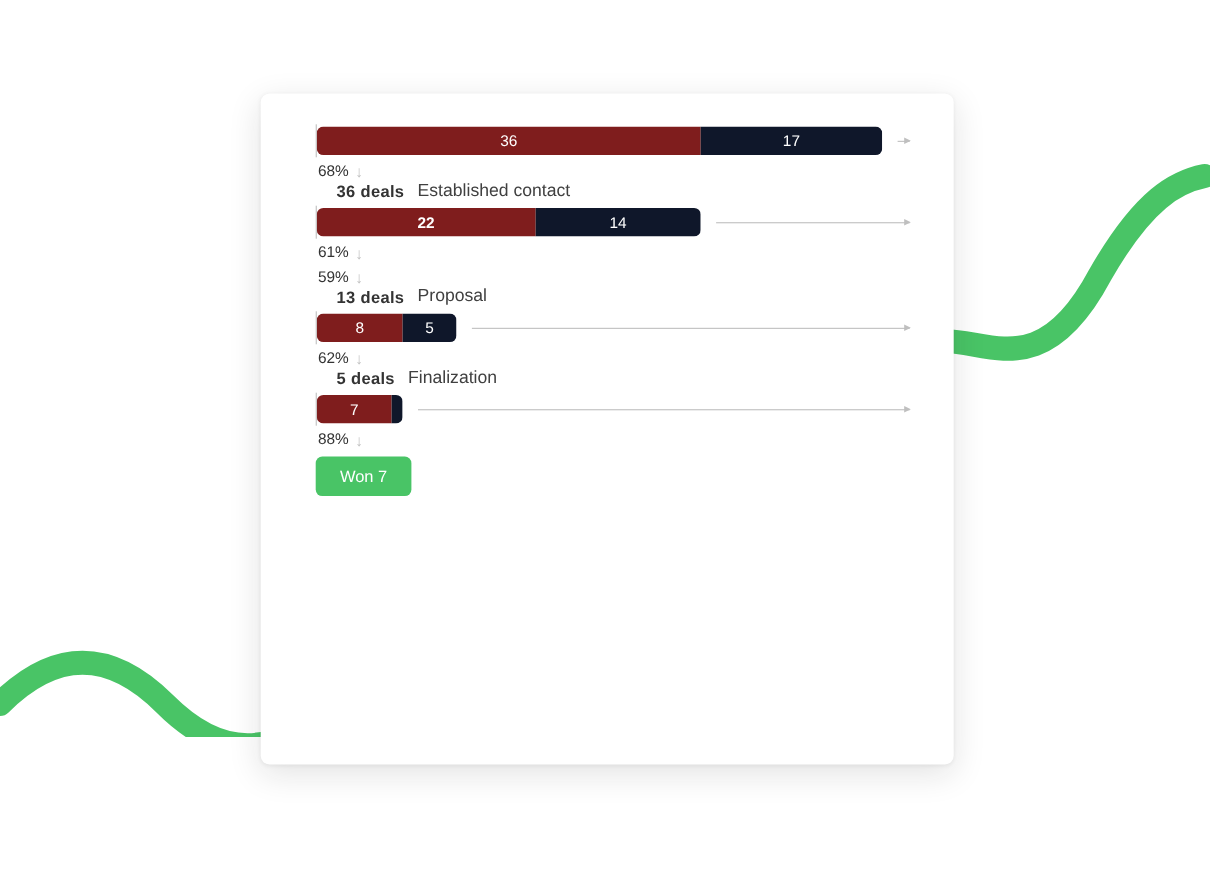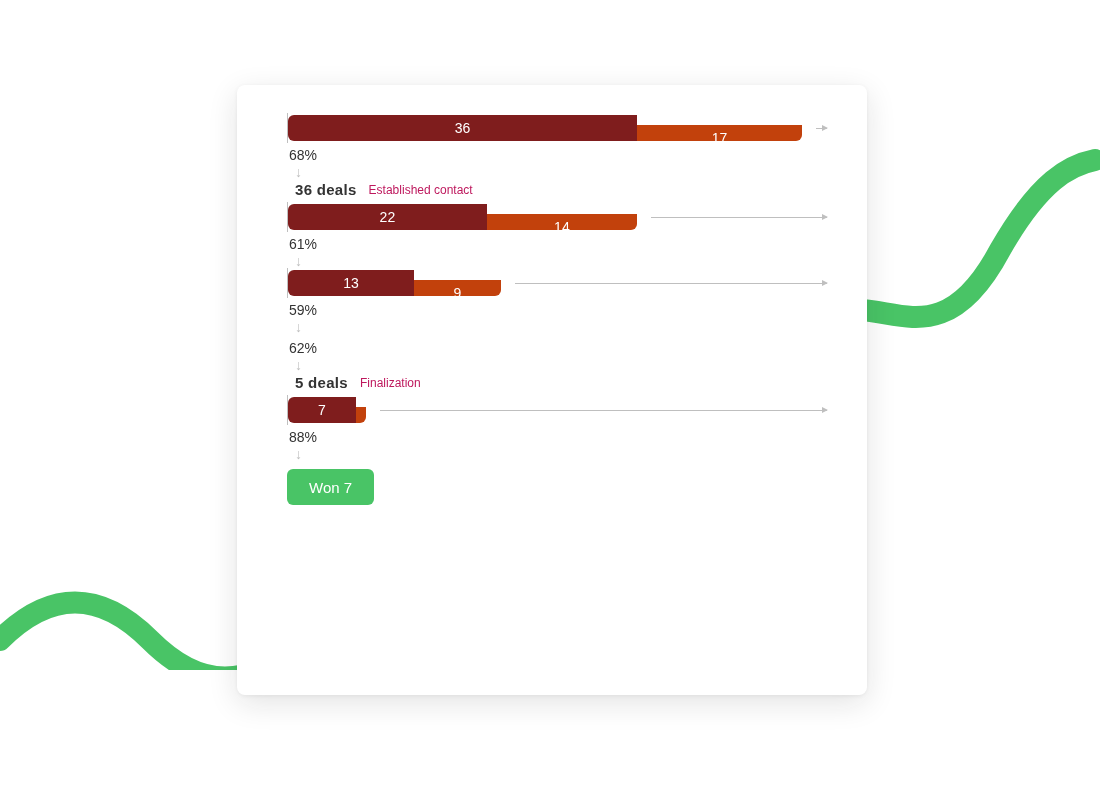--- a/index.html
+++ b/index.html
@@ -37,34 +37,34 @@
     position: relative;
   }
 
   .stage {
     position: relative;
     margin-bottom: 4px;
   }
 
   .stage-header {
     display: flex;
-    align-items: center;
+    align-items: flex-end;
     margin-bottom: 6px;
-    margin-left: 8px;
+    margin-left: 19px;
   }
   .stage-deals {
     font-weight: 700;
     color: #333;
     font-size: 15px;
     letter-spacing: 0.3px;
     margin-right: 12px;
   }
   .stage-name {
-    color: #be185d;
-    font-size: 12px;
+    color: #404040;
+    font-size: 16px;
   }
 
   .bar-row {
     display: flex;
     align-items: center;
     height: 26px;
   }
   .bar-tick {
     width: 1px;
     height: 30px;
@@ -82,42 +82,42 @@
   .seg {
     height: 100%;
     display: flex;
     align-items: center;
     justify-content: center;
     color: #fff;
     font-size: 14px;
     font-weight: 500;
   }
   .seg.blue { background: #7f1d1d; }
-  .seg.red  { background: #c2410c; margin-top: 10px; }
+  .seg.red  { background: #0f172a; }
 
   .right-arrow {
     flex: 1;
     height: 1px;
     background: #bfbfbf;
     margin-left: 14px;
     position: relative;
   }
   .right-arrow::after {
     content: "";
     position: absolute;
     right: -1px;
     top: -3px;
     border-left: 6px solid #bfbfbf;
     border-top: 3.5px solid transparent;
     border-bottom: 3.5px solid transparent;
   }
 
   .conv {
     display: flex;
-    flex-direction: column;
+    flex-direction: row;
     align-items: flex-start;
     margin: 6px 0 2px 2px;
   }
   .conv-pct {
     font-size: 14px;
     color: #333;
   }
   .conv-arrow {
     color: #bfbfbf;
     font-size: 14px;
@@ -173,48 +173,54 @@
 
     
     <div class="stage">
       <div class="stage-header">
         <span class="stage-deals">36 deals</span>
         <span class="stage-name">Established contact</span>
       </div>
       <div class="bar-row">
         <div class="bar-tick"></div>
         <div class="bar" style="width: 349px;">
-            <div class="seg blue" style="width: 213px;">22</div>
+            <div class="seg blue" style="width: 213px; font-weight: bold;">22</div>
             <div class="seg red" style="width: 161px;">14</div>
           </div>
         <div class="right-arrow"></div>
       </div>
     </div>
     <div class="conv">
       <span class="conv-pct">61%</span>
       <span class="conv-arrow">↓</span>
     </div>
 
     
     <div class="stage">
-      <div class="bar-row">
-        <div class="bar-tick"></div>
-        <div class="bar" style="width: 213px;">
-            <div class="seg blue" style="width: 126px;">13</div>
-            <div class="seg red" style="width: 87px;">9</div>
-          </div>
-        <div class="right-arrow"></div>
-      </div>
     </div>
     <div class="conv">
       <span class="conv-pct">59%</span>
       <span class="conv-arrow">↓</span>
     </div>
 
     
+    <div class="stage">
+      <div class="stage-header">
+        <span class="stage-deals">13 deals</span>
+        <span class="stage-name">Proposal</span>
+      </div>
+      <div class="bar-row">
+        <div class="bar-tick"></div>
+        <div class="bar" style="width: 127px;">
+            <div class="seg blue" style="width: 78px;">8</div>
+            <div class="seg red" style="width: 49px;">5</div>
+          </div>
+        <div class="right-arrow"></div>
+      </div>
+    </div>
     <div class="conv">
       <span class="conv-pct">62%</span>
       <span class="conv-arrow">↓</span>
     </div>
 
     
     <div class="stage">
       <div class="stage-header">
         <span class="stage-deals">5 deals</span>
         <span class="stage-name">Finalization</span>

